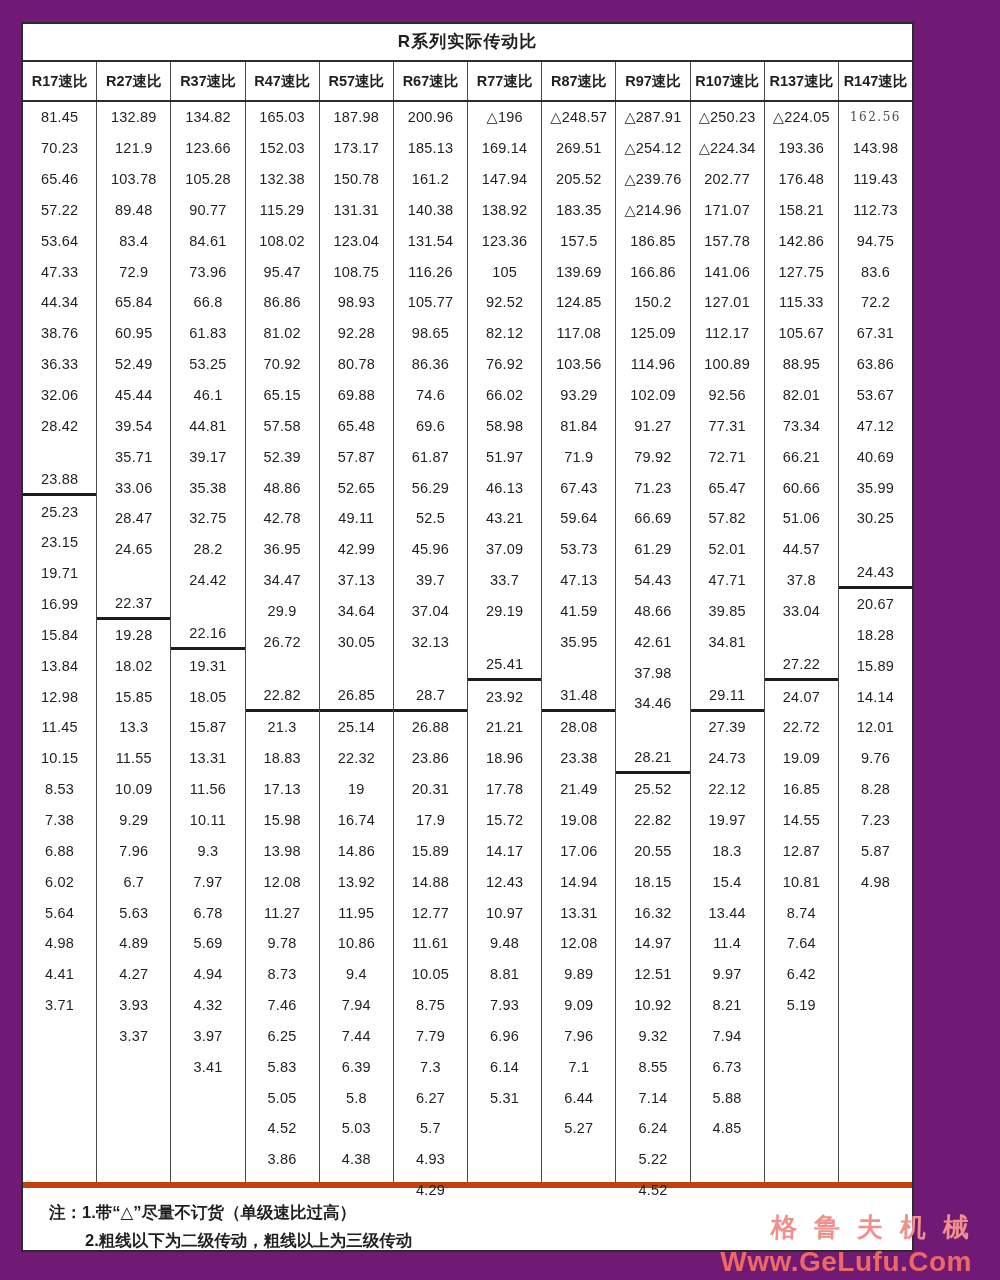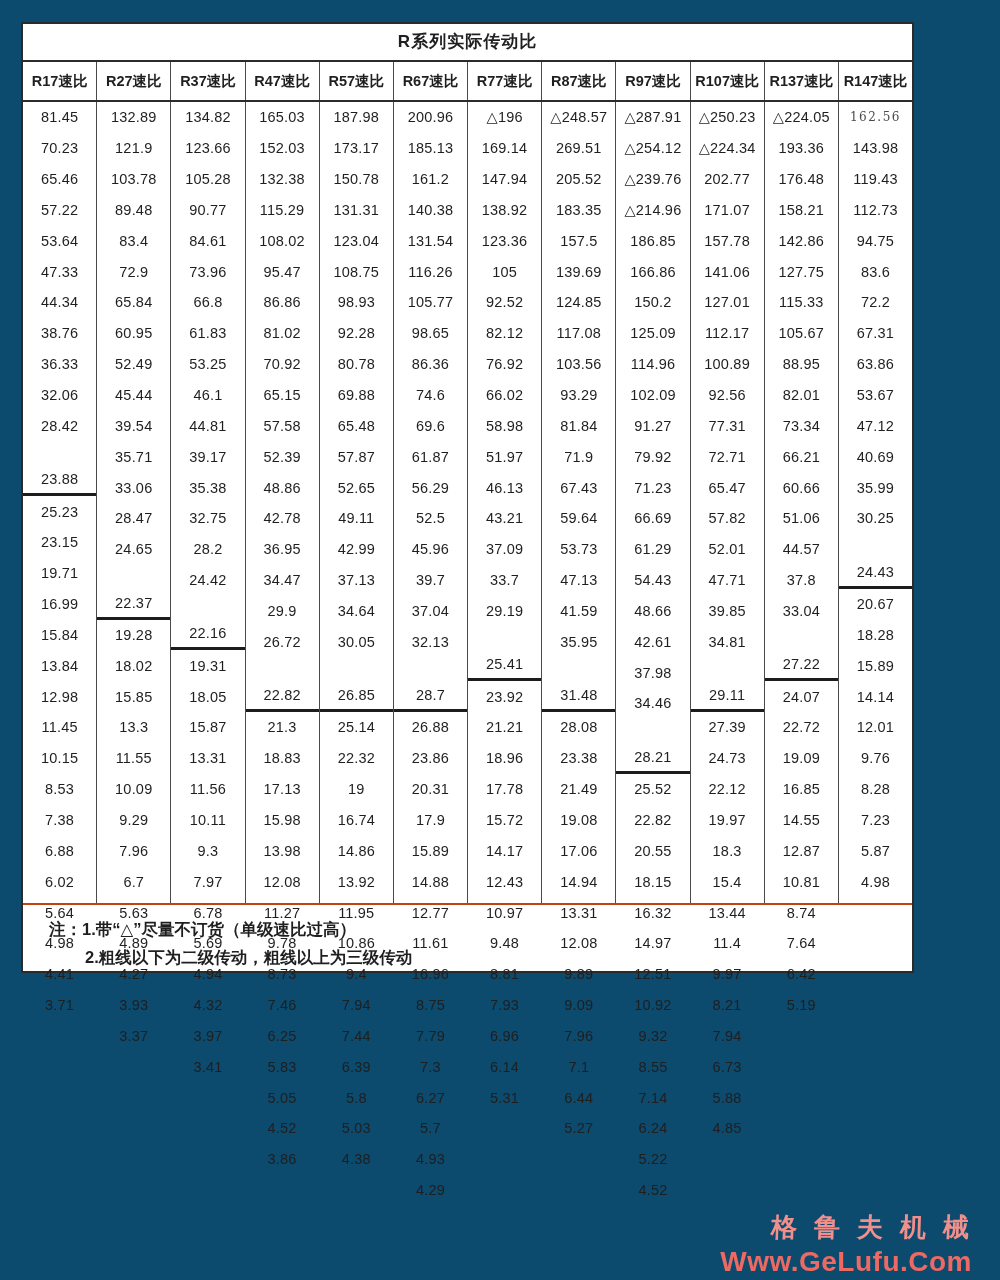--- a/index.html
+++ b/index.html
@@ -2,56 +2,56 @@
 <html><head>
 <meta charset="utf-8">
 <style>
   html,body{margin:0;padding:0;}
   body{
     width:1000px;height:1280px;background:#ffffff;
     font-family:"Liberation Sans","DejaVu Sans",sans-serif;
     color:#1f1f1f;
     -webkit-font-smoothing:antialiased;
   }
-  .page{position:relative;width:1000px;height:1280px;background:#0c4a6e;overflow:hidden;}
+  .page{position:relative;width:1000px;height:1280px;background:#701a75;overflow:hidden;}
 
   .gear-table{
     position:absolute;left:21px;top:22px;width:889px;
     border:2px solid #2b2b2b;background:#fff;box-sizing:content-box;
   }
   .title-row{
     height:36px;line-height:36px;text-align:center;
     font-size:17px;font-weight:bold;letter-spacing:1px;
     border-bottom:2px solid #2b2b2b;
   }
   .header-row{
     display:flex;height:38px;border-bottom:2px solid #2b2b2b;text-align:right;
   }
   .hcell{
     flex:1 1 0;min-width:0;display:flex;align-items:center;justify-content:center;
     font-size:14.5px;font-weight:bold;white-space:nowrap;
   }
   .hcell + .hcell{border-left:1px solid #4a4a4a;}
 
-  .data-grid{display:flex;height:801px;}
+  .data-grid{display:flex;height:1080px;}
   .col{flex:1 1 0;min-width:0;display:flex;flex-direction:column;}
   .col + .col{border-left:1px solid #4a4a4a;}
   .cell{
     height:30.857px;flex:0 0 auto;box-sizing:border-box;
     display:flex;align-items:center;justify-content:center;
     font-size:14.5px;white-space:nowrap;letter-spacing:0.2px;
   }
   .cell.stage-line{border-bottom:3px solid #1c1c1c;margin-top:24px;}
   .cell.serif-val{
     font-family:"DejaVu Serif","Liberation Serif",serif;
     color:#4a4a4a;letter-spacing:1.5px;font-size:12px;
   }
 
   .notes-row{
-    border-top:2px solid #c2410c;height:68px;box-sizing:border-box;
+    border-top:6px solid #c2410c;height:68px;box-sizing:border-box;
     padding:10px 4px 0 26px;font-size:16.5px;font-weight:bold;line-height:1.7;
   }
   .note-line2{padding-left:36px;}
 
   .watermark{
     position:absolute;left:590px;top:1210px;width:382px;
     text-align:right;z-index:6;pointer-events:none;
   }
   .wm-cn{
     font-size:26px;font-weight:bold;letter-spacing:17px;margin-right:-14px;
@@ -273,21 +273,21 @@
           <div class="cell">32.13</div>
           <div class="cell stage-line">28.7</div>
           <div class="cell">26.88</div>
           <div class="cell">23.86</div>
           <div class="cell">20.31</div>
           <div class="cell">17.9</div>
           <div class="cell">15.89</div>
           <div class="cell">14.88</div>
           <div class="cell">12.77</div>
           <div class="cell">11.61</div>
-          <div class="cell">16.96</div>
+          <div class="cell">10.05</div>
           <div class="cell">8.75</div>
           <div class="cell">7.79</div>
           <div class="cell">7.3</div>
           <div class="cell">6.27</div>
           <div class="cell">5.7</div>
           <div class="cell">4.93</div>
           <div class="cell">4.29</div>
         </div>
         <div class="col">
           <div class="cell">△196</div>

